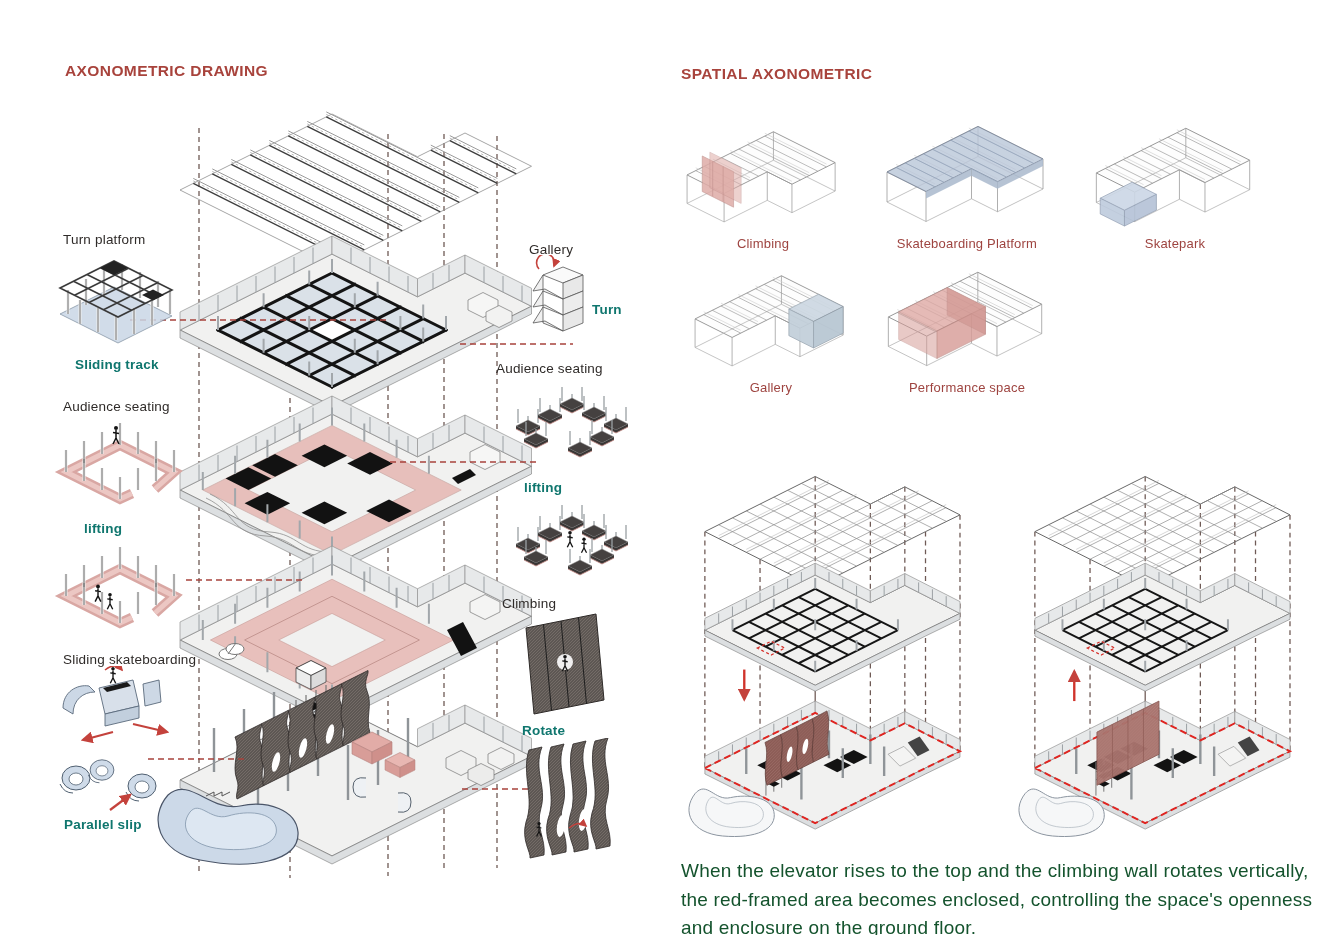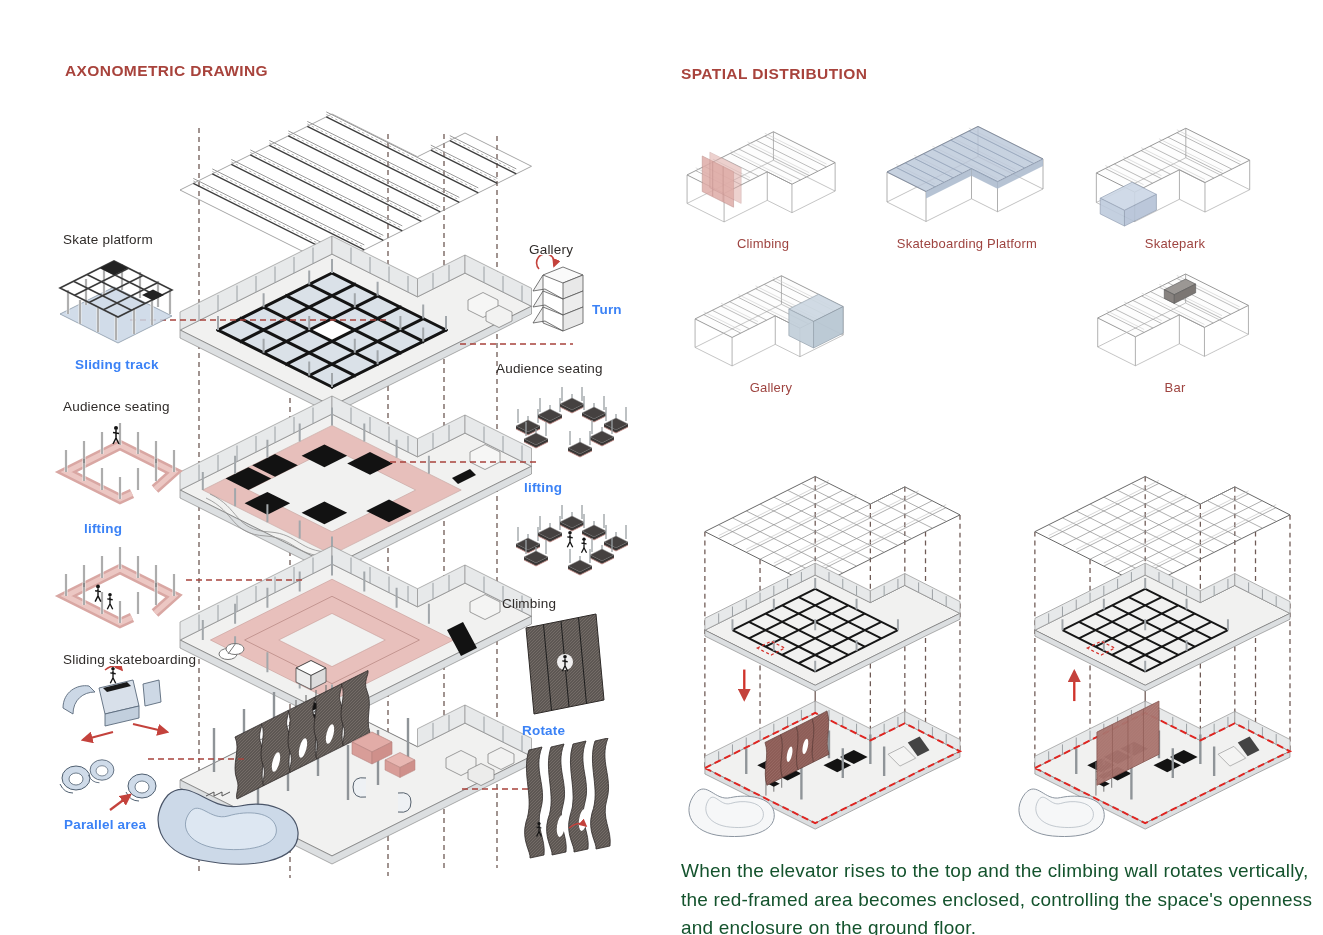--- a/index.html
+++ b/index.html
@@ -1,20 +1,20 @@
 <!DOCTYPE html>
 <html><head>
 <meta charset="utf-8">
 <style>
   html,body{margin:0;padding:0;background:#fff;}
   .board{position:relative;width:1323px;height:935px;background:#ffffff;
     font-family:"Liberation Sans",sans-serif;overflow:hidden;padding-left:34px;}
   .sec-title{position:absolute;font-size:15.5px;font-weight:700;letter-spacing:.4px;color:#a8433c;white-space:nowrap;}
   .lbl{position:absolute;font-size:13.5px;color:#2f2b29;letter-spacing:.2px;white-space:nowrap;}
-  .lbl.red{color:#3b82f6;font-weight:600;}
+  .lbl.red{color:#0f766e;font-weight:600;}
   .abs{position:absolute;}
   figure.thumb{position:absolute;margin:0;width:190px;text-align:center;}
   figure.thumb figcaption{font-size:13px;color:#9e4440;margin-top:2px;letter-spacing:.2px;}
   .caption{position:absolute;left:681px;top:838px;width:640px;font-size:19px;line-height:1.5;
     color:#14532d;letter-spacing:.2px;}
   
   .wire{fill:none;stroke:#8f8f8f;stroke-width:.8;}
   .slab{fill:#f1f1f0;stroke:#7a7a7a;stroke-width:1;}
   .thick{fill:#dcdfe1;stroke:#7a7a7a;stroke-width:.6;}
   .wall{fill:#e7e9ea;stroke:#939393;stroke-width:.7;}
@@ -345,34 +345,34 @@
   <path d="M14,12 C6,36 20,60 11,84 C6,102 16,114 15,120 L29,117 C31,100 20,90 26,70 C32,48 18,32 27,9 Z" fill="url(#meshD)" stroke="#2e2a28" stroke-width=".8"></path>
   <path d="M36,9 C28,33 42,57 33,81 C28,99 38,111 37,117 L51,114 C53,97 42,87 48,67 C54,45 40,29 49,6 Z" fill="url(#meshD)" stroke="#2e2a28" stroke-width=".8"></path>
   <path d="M58,6 C50,30 64,54 55,78 C50,96 60,108 59,114 L73,111 C75,94 64,84 70,64 C76,42 62,26 71,3 Z" fill="url(#meshD)" stroke="#2e2a28" stroke-width=".8"></path>
   <path d="M80,3 C72,27 86,51 77,75 C72,93 82,105 81,111 L95,108 C97,91 86,81 92,61 C98,39 84,23 93,0 Z" fill="url(#meshD)" stroke="#2e2a28" stroke-width=".8"></path>
   <ellipse cx="46" cy="88" rx="4" ry="11" fill="#fff" transform="rotate(8 46 88)"></ellipse>
   <ellipse cx="68" cy="82" rx="4" ry="11" fill="#fff" transform="rotate(8 68 82)"></ellipse>
   <path d="M54,90 q10,-8 17,-2" stroke="#c4423c" stroke-width="1.5" fill="none" marker-end="url(#arrowR)"></path>
   <use href="#figman" transform="translate(24,92) scale(0.8)"></use>
 </svg>
 
-<span class="lbl" style="left:63px;top:232px">Skate platform</span>
+<span class="lbl" style="left:63px;top:232px">Turn platform</span>
 <span class="lbl red" style="left:75px;top:357px">Sliding track</span>
 <span class="lbl" style="left:63px;top:399px">Audience seating</span>
 <span class="lbl red" style="left:84px;top:521px">lifting</span>
 <span class="lbl" style="left:63px;top:652px">Sliding skateboarding</span>
-<span class="lbl red" style="left:64px;top:817px">Parallel area</span>
+<span class="lbl red" style="left:64px;top:817px">Parallel slip</span>
 <span class="lbl" style="left:529px;top:242px">Gallery</span>
 <span class="lbl red" style="left:592px;top:302px">Turn</span>
 <span class="lbl" style="left:496px;top:361px">Audience seating</span>
 <span class="lbl red" style="left:524px;top:480px">lifting</span>
 <span class="lbl" style="left:502px;top:596px">Climbing</span>
 <span class="lbl red" style="left:522px;top:723px">Rotate</span>
 
-<span class="sec-title" style="left:681px;top:65px">SPATIAL DISTRIBUTION</span>
+<span class="sec-title" style="left:681px;top:65px">SPATIAL AXONOMETRIC</span>
 
 <figure class="thumb" style="left:668px;top:118px">
   <svg width="176" height="112" viewBox="0 0 172 118">
     <use href="#lbuild"></use>
     <g>
       <polygon points="22,40 55,56.5 55,94 22,77.5" fill="#dfaca7" opacity=".85" stroke="#b5827d" stroke-width=".6"></polygon>
       <polygon points="30,36 63,52.5 63,90 30,73.5" fill="#dfaca7" opacity=".55" stroke="#b5827d" stroke-width=".6"></polygon>
       <path d="M33,45.5v37 M44,51v37" stroke="#c79792" stroke-width=".8"></path>
     </g>
   </svg>
@@ -409,32 +409,33 @@
     <use href="#lbuild"></use>
     <g opacity=".92">
       <polygon points="104.8,49.6 136,34 162,47 130.8,62.6" fill="#cdd8e2" stroke="#8b98a4" stroke-width=".7"></polygon>
       <polygon points="104.8,49.6 130.8,62.6 130.8,90.6 104.8,77.6" fill="#c2cfda" stroke="#8b98a4" stroke-width=".7"></polygon>
       <polygon points="130.8,62.6 162,47 162,75 130.8,90.6" fill="#b7c6d2" stroke="#8b98a4" stroke-width=".7"></polygon>
     </g>
   </svg>
   <figcaption>Gallery</figcaption>
 </figure>
 
-
-<figure class="thumb" style="left:1080px;top:260px">
-  <svg width="176" height="114" viewBox="0 0 172 118">
+<figure class="thumb" style="left:872px;top:258px">
+  <svg width="176" height="116" viewBox="0 0 172 118">
     <use href="#lbuild"></use>
     <g>
-      <polygon points="74.9,30.75 97,19.7 107.4,24.9 85.3,35.95" fill="#9b9794" stroke="#555" stroke-width=".6"></polygon>
-      <polygon points="74.9,30.75 85.3,35.95 85.3,44.95 74.9,39.75" fill="#87827f" stroke="#555" stroke-width=".6"></polygon>
-      <polygon points="85.3,35.95 107.4,24.9 107.4,33.9 85.3,44.95" fill="#7b7673" stroke="#555" stroke-width=".6"></polygon>
+      <polygon points="16.4,54.8 65.8,30.1 104.8,49.6 55.4,74.3" fill="#dfa8a3" opacity=".78" stroke="#b5827d" stroke-width=".6"></polygon>
+      <polygon points="55.4,74.3 104.8,49.6 104.8,77.6 55.4,102.3" fill="#d79d98" opacity=".82" stroke="#b5827d" stroke-width=".6"></polygon>
+      <polygon points="65.8,30.1 104.8,49.6 104.8,77.6 65.8,58.1" fill="#cf938e" opacity=".6" stroke="#b5827d" stroke-width=".6"></polygon>
+      <polygon points="16.4,54.8 55.4,74.3 55.4,102.3 16.4,82.8" fill="#d79d98" opacity=".55" stroke="#b5827d" stroke-width=".6"></polygon>
     </g>
   </svg>
-  <figcaption>Bar</figcaption>
+  <figcaption>Performance space</figcaption>
 </figure>
+
 
 
 <svg class="abs" style="left:672px;top:443px" width="312" height="394" viewBox="0 0 310 400">
   <use href="#epbase"></use>
   <g>
     <path d="M93,347.5 L108.75,339.6 C104,326 112,312 107,296 L91,304 C96,318 88,332 93,347.5 Z" fill="url(#meshRd)" stroke="#5d3a36" stroke-width=".7"></path>
     <path d="M108.75,339.6 L124.5,331.75 C120,318 128,304 123,288 L107,296 C112,310 104,324 108.75,339.6 Z" fill="url(#meshRd)" stroke="#5d3a36" stroke-width=".7"></path>
     <path d="M124.5,331.75 L140.25,323.9 C136,310 144,296 139,280 L123,288 C128,302 120,316 124.5,331.75 Z" fill="url(#meshRd)" stroke="#5d3a36" stroke-width=".7"></path>
     <path d="M140.25,323.9 L156,316 C151,302 159,288 154,272 L139,280 C144,294 136,308 140.25,323.9 Z" fill="url(#meshRd)" stroke="#5d3a36" stroke-width=".7"></path>
     <ellipse cx="116" cy="316" rx="2.5" ry="8" fill="#fff" transform="rotate(12 116 316)"></ellipse>

